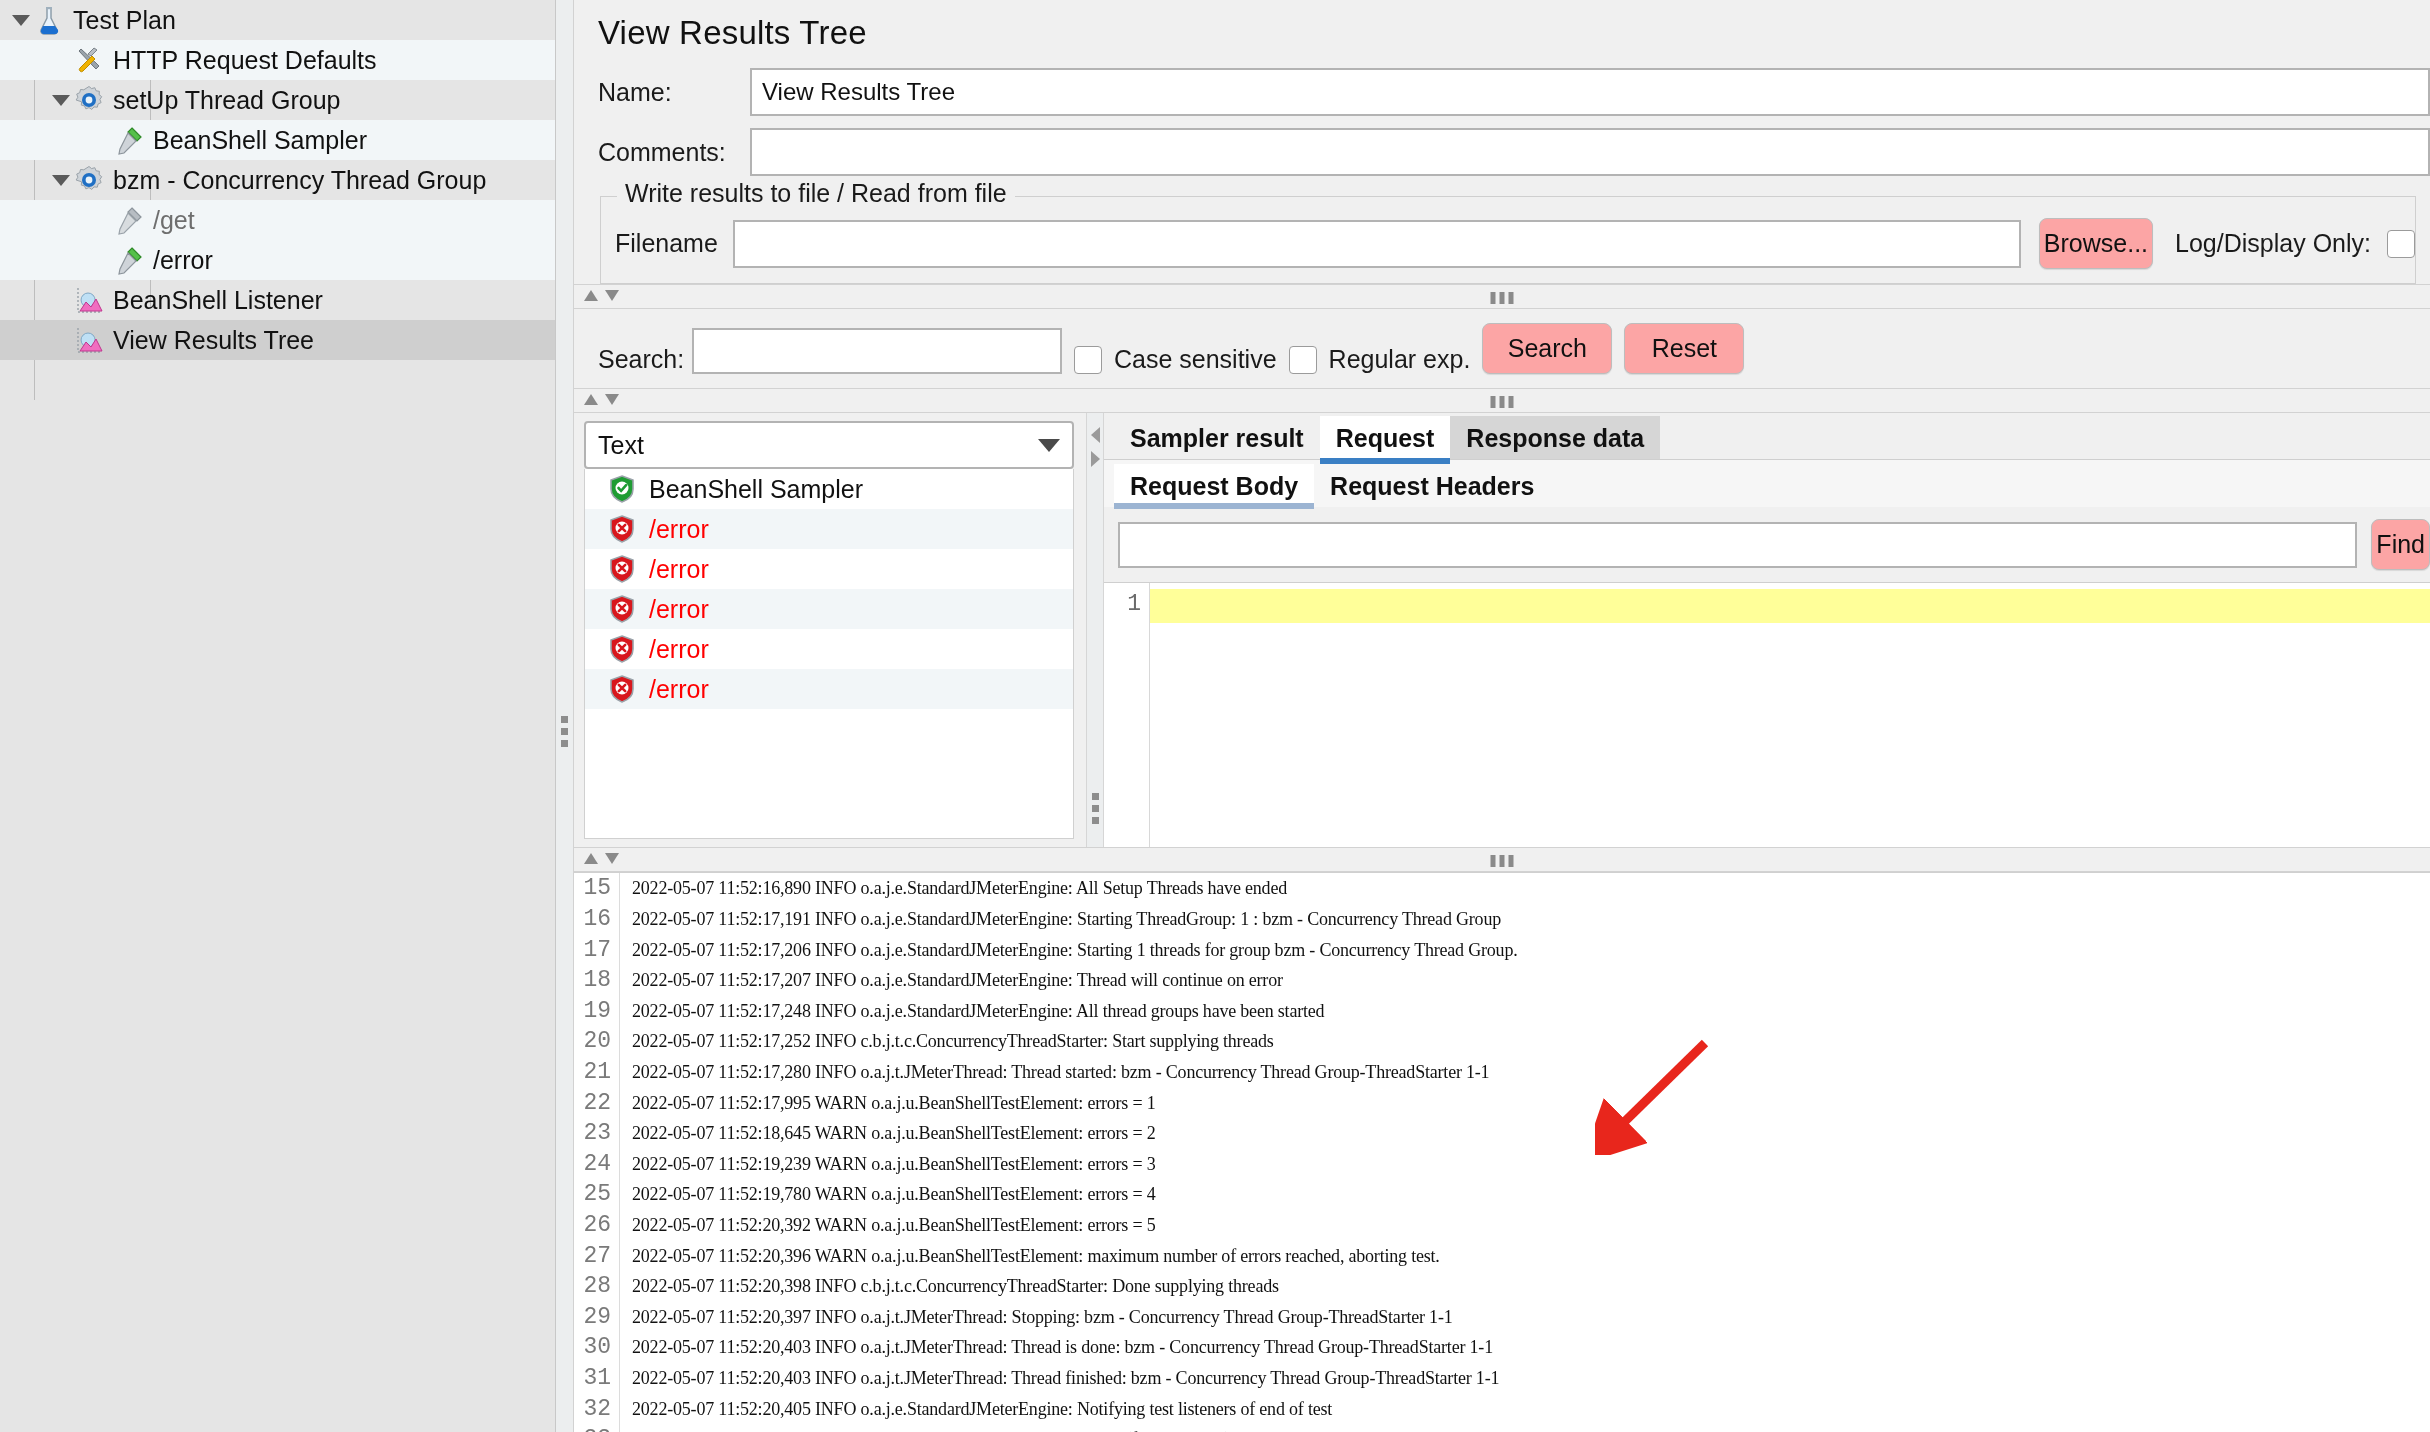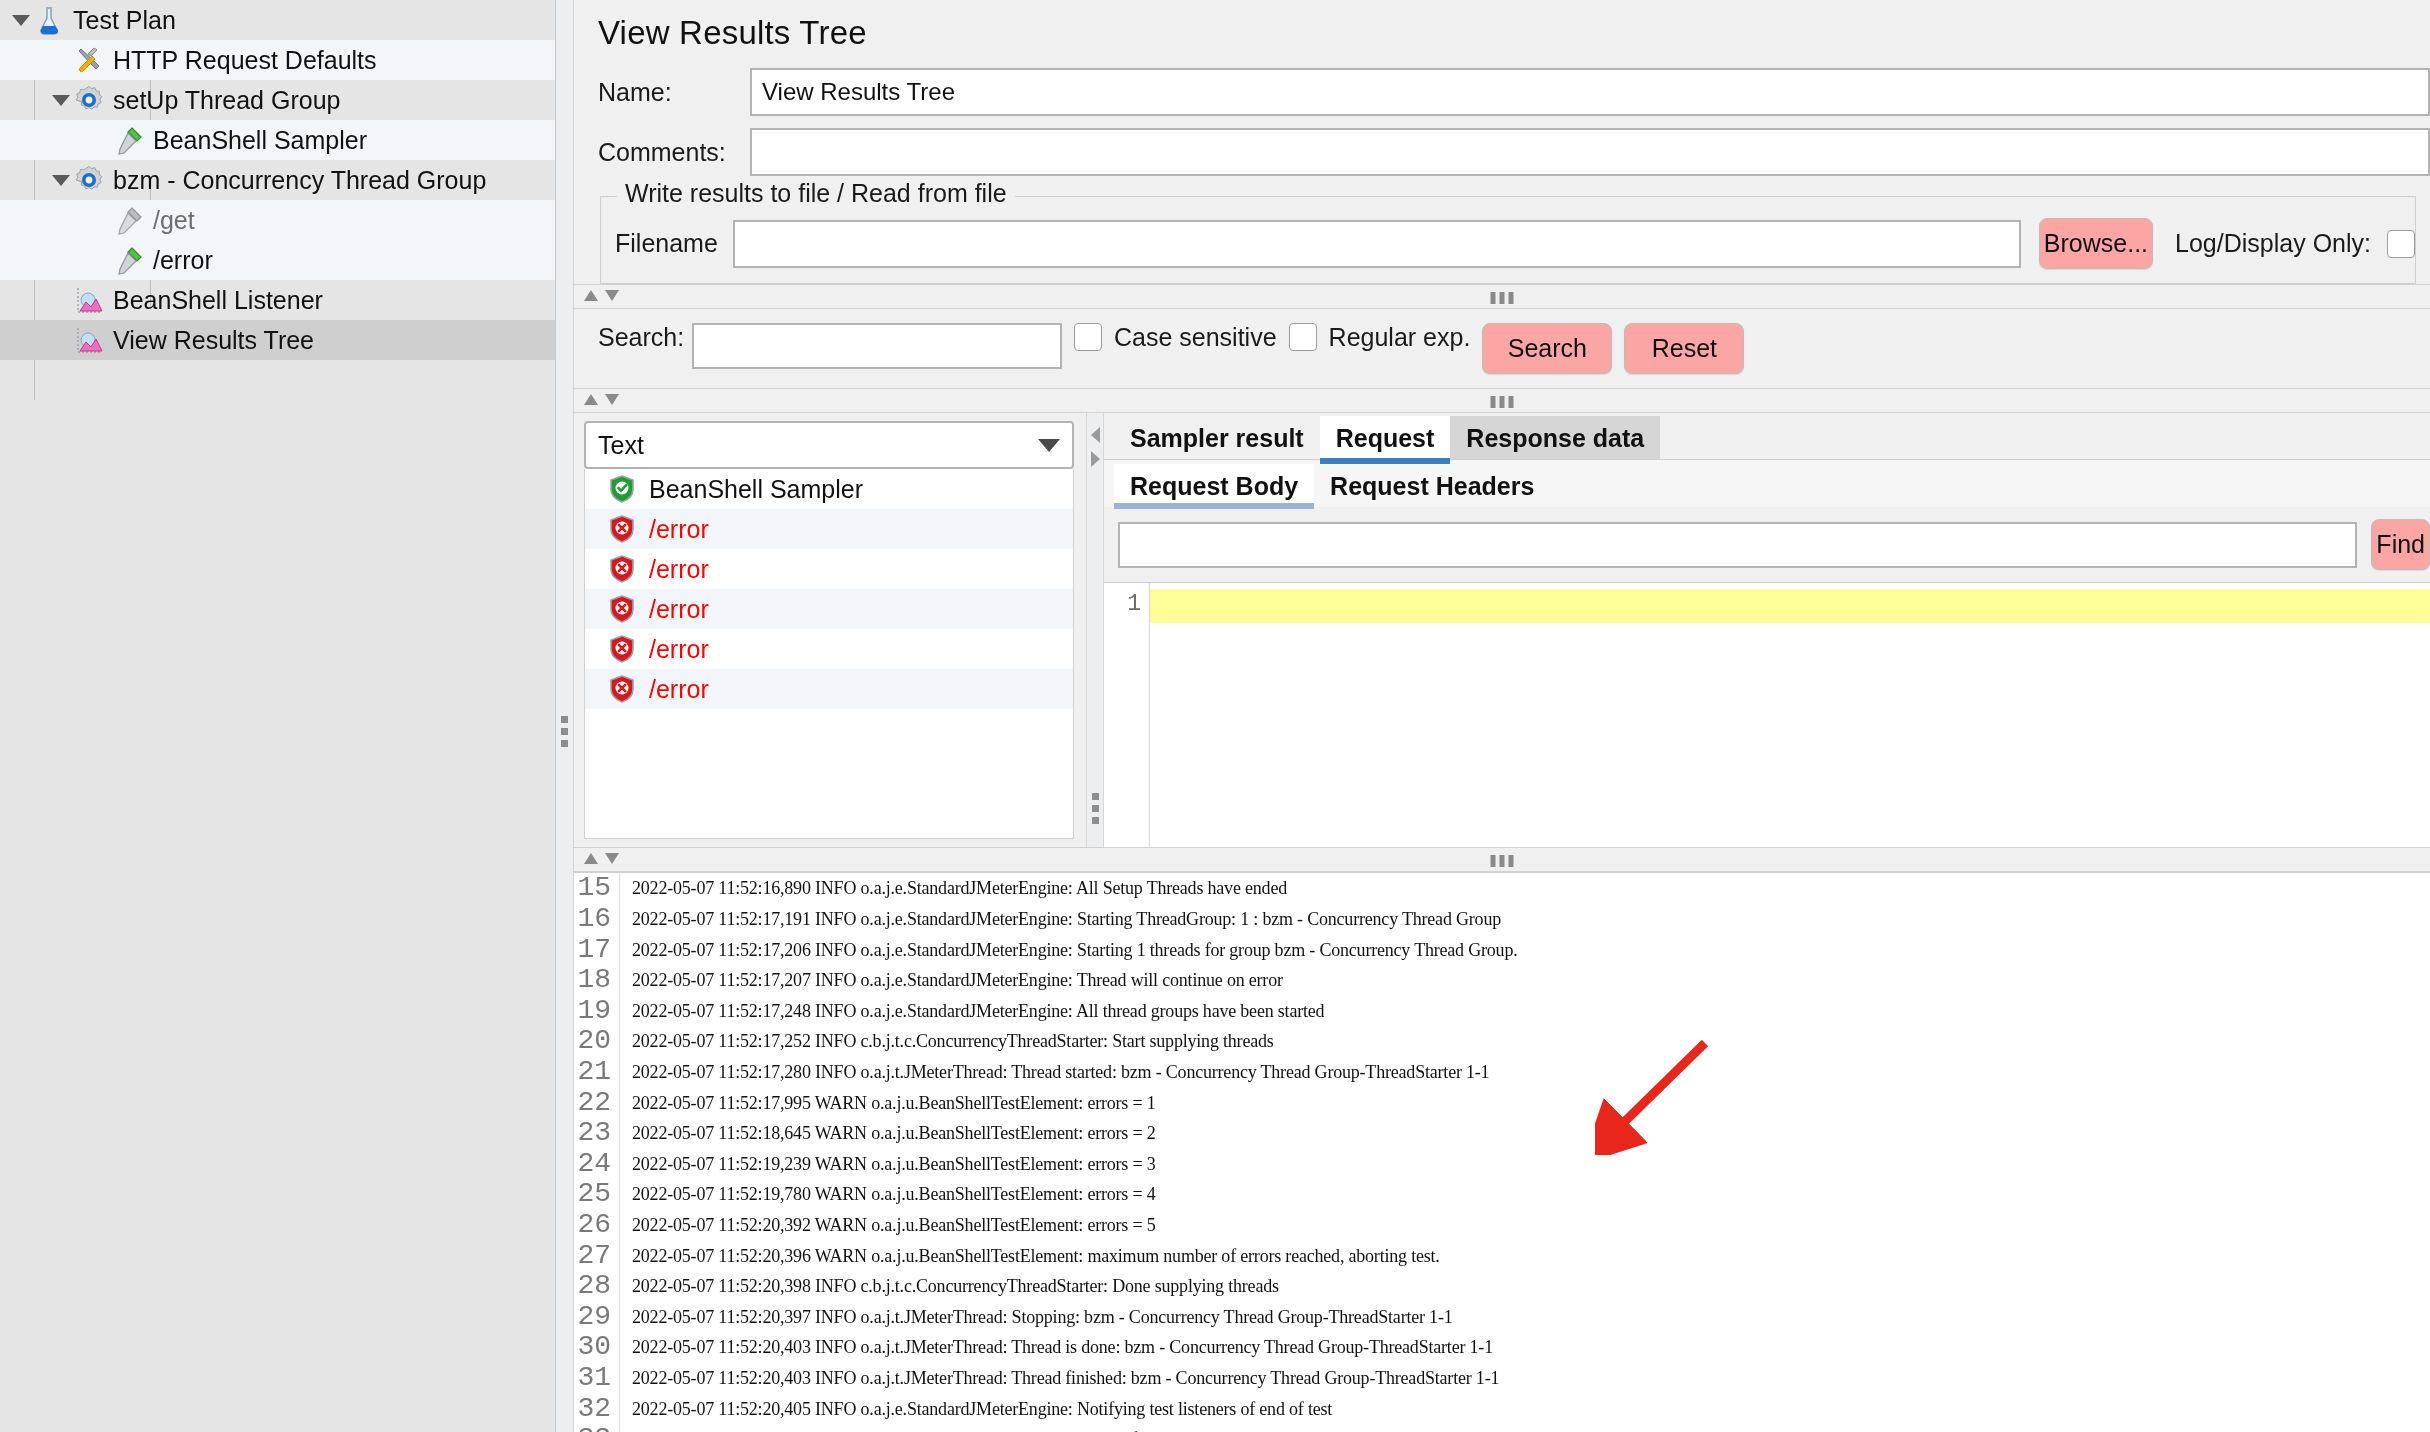--- a/index.html
+++ b/index.html
@@ -162,21 +162,21 @@
     border-bottom: 11px solid #8a8a8a; width: 0; height: 0;
   }
   .hsplit .arrows .dn {
     border-left: 7px solid transparent; border-right: 7px solid transparent;
     border-top: 11px solid #8a8a8a; width: 0; height: 0;
   }
   .hsplit .dots { position: absolute; left: 50%; transform: translateX(-50%); top: 7px; display: flex; gap: 4px; }
   .hsplit .dots i { width: 5px; height: 12px; background: #8a8a8a; display: block; }
 
   
-  .search-row { display: flex; align-items: flex-start; gap: 12px; padding: 14px 0 14px 24px; margin-left:18px; }
+  .search-row { display: flex; align-items: flex-end; gap: 12px; padding: 14px 0 14px 24px; margin-left:18px; }
   .search-row .field-label { width: 82px; flex: 0 0 82px; }
   #search-input { width: 370px; height: 46px; }
 
   
   #results-area { display: flex; margin-left: 18px; height: 452px; }
   #res-left { width: 512px; flex: 0 0 512px; background: #f0f0f0; padding: 8px 0 0 10px; }
   .combo {
     width: 490px; height: 48px;
     background: #fff; border: 2px solid #b3b3b3; border-radius: 4px;
     display: flex; align-items: center; justify-content: space-between;
@@ -235,21 +235,21 @@
   #log-wrap {
     margin-left: 18px;
     background: #fff;
     flex: 1 1 auto;
     display: flex;
     overflow: hidden;
     border-top: 1px solid #d0d0d0;
   }
   #log-gutter {
     width: 46px; flex: 0 0 46px; text-align: right; padding-right: 8px;
-    font-family: "Liberation Mono", monospace; font-size: 28px; color: #7a7a7a;
+    font-family: "Liberation Mono", monospace; font-size: 23px; color: #7a7a7a;
     border-right: 1px solid #dcdcdc; padding-top: 0;
   }
   #log-lines {
     flex: 1 1 auto;
     font-family: Liberation Serif, serif;
     font-size: 18px;
     color: #111;
     padding-left: 12px;
     white-space: pre;
     letter-spacing: -0.2px;

